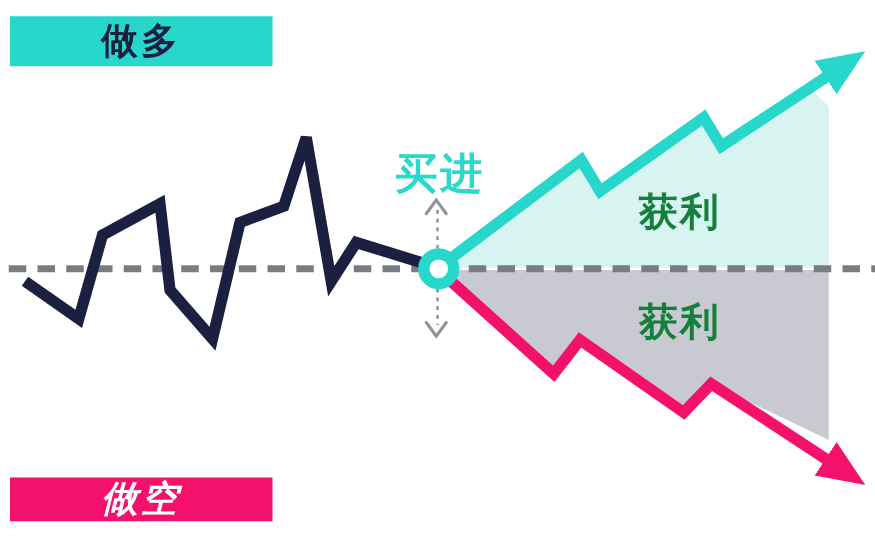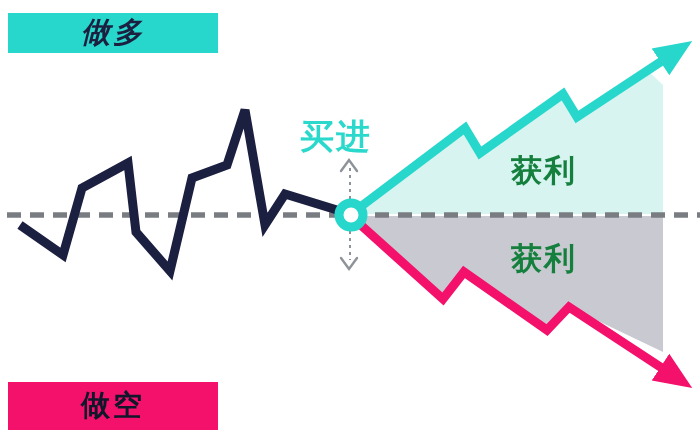--- a/index.html
+++ b/index.html
@@ -21,26 +21,26 @@
   .down-line{stroke:#F4116C;stroke-width:9;fill:none;stroke-linejoin:miter;}
   .entry{fill:#FFFFFF;stroke:#27D7CB;stroke-width:9;}
   .mk-teal{fill:#27D7CB;}
   .mk-pink{fill:#F4116C;}
 
   
   .banner{
     position:absolute;left:8px;width:210px;display:flex;align-items:center;justify-content:center;
     font-weight:700;font-size:29px;letter-spacing:3px;
   }
-  .banner-long{top:13px;height:40px;background:#27D7CB;color:#1C2040;font-style:italic;}
-  .banner-short{top:382px;height:48px;background:#F4116C;color:#0f172a;}
+  .banner-long{top:13px;height:40px;background:#27D7CB;color:#1C2040;}
+  .banner-short{top:382px;height:35px;background:#F4116C;color:#ffffff;font-style:italic;}
   .lbl{position:absolute;width:120px;text-align:center;font-weight:700;line-height:1.1;letter-spacing:2px;}
   .teal-lbl{color:#2BD8CC;font-size:34px;}
   .navy-lbl{color:#15803d;font-size:31px;}
-  .buy{left:276px;top:121px;font-family:Liberation Mono, monospace;}
+  .buy{left:292px;top:121px;}
   .sell{left:280px;top:265px;}
   .profit-up{left:484px;top:153px;}
   .profit-down{left:484px;top:241px;}
 </style>
 </head>
 <body>
 
 <div class="stage">
 
   <svg width="700" height="436" viewBox="0 0 700 436">

